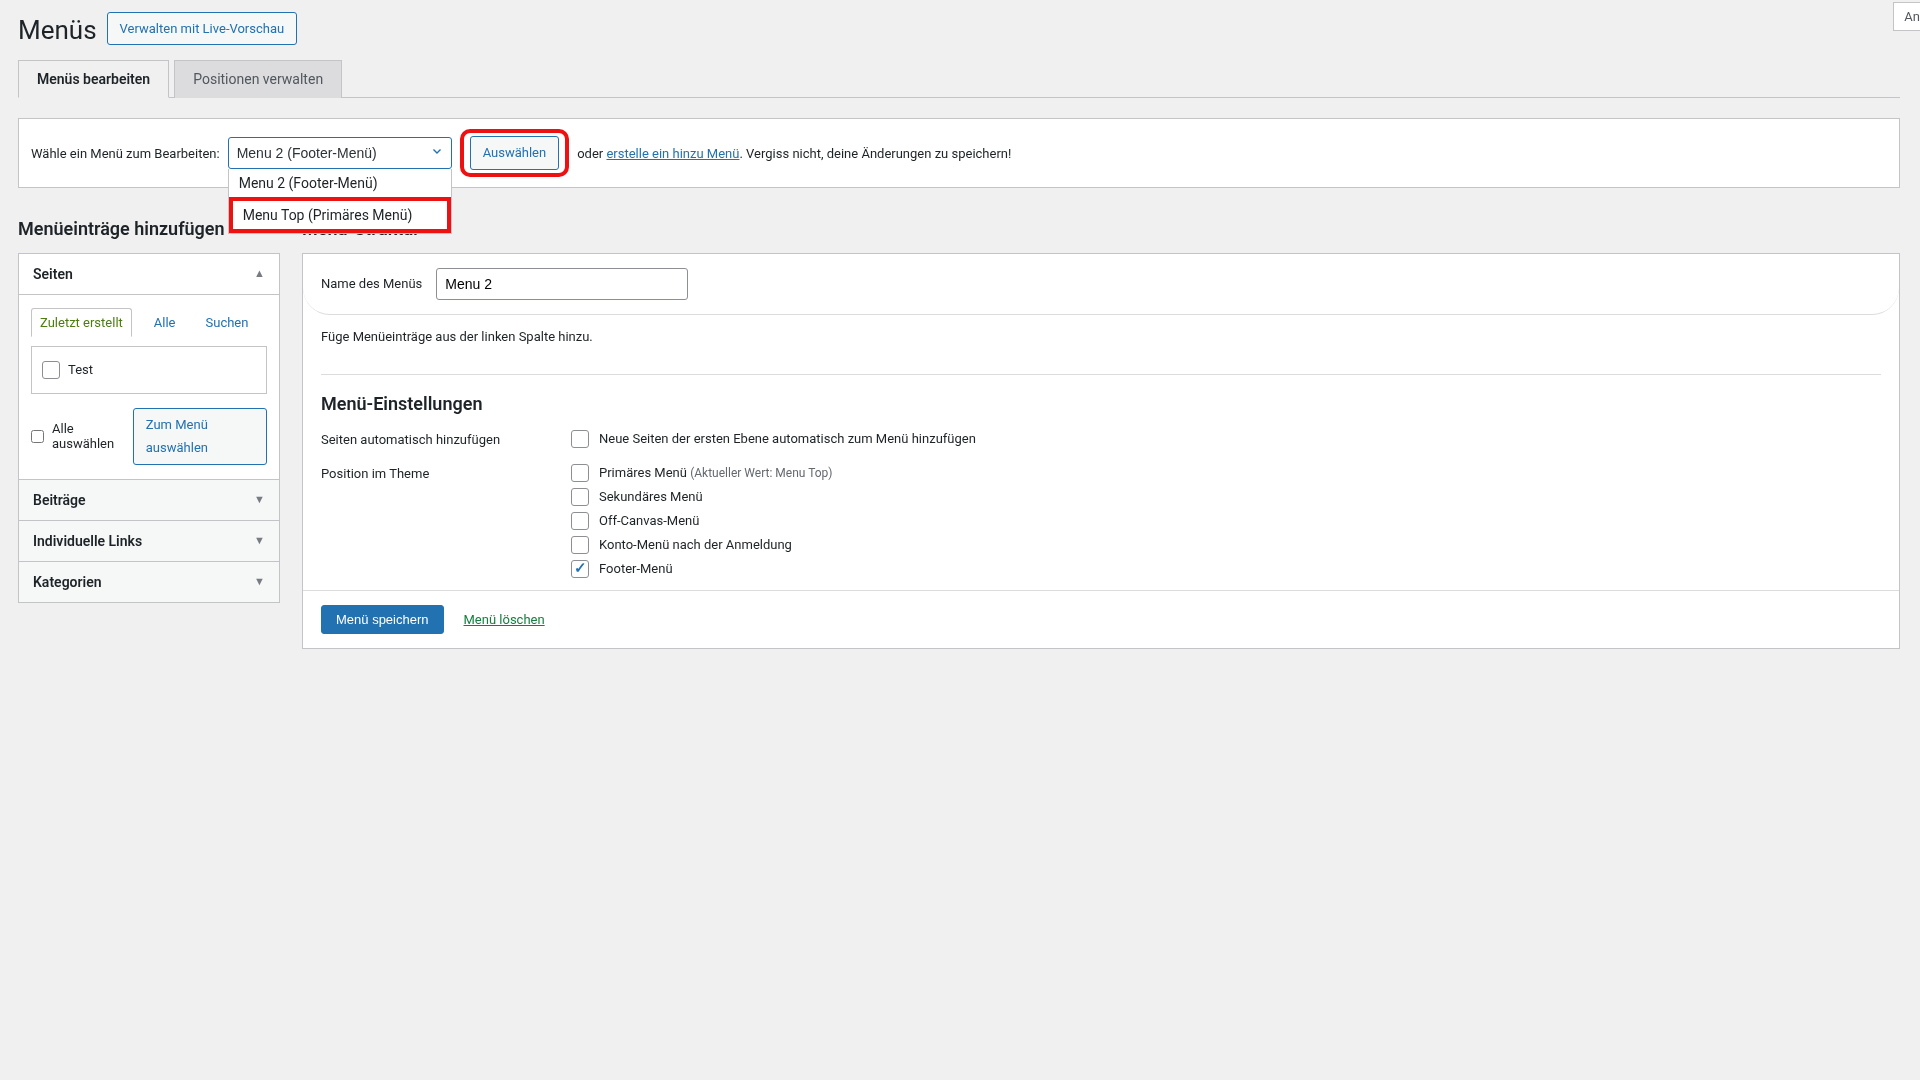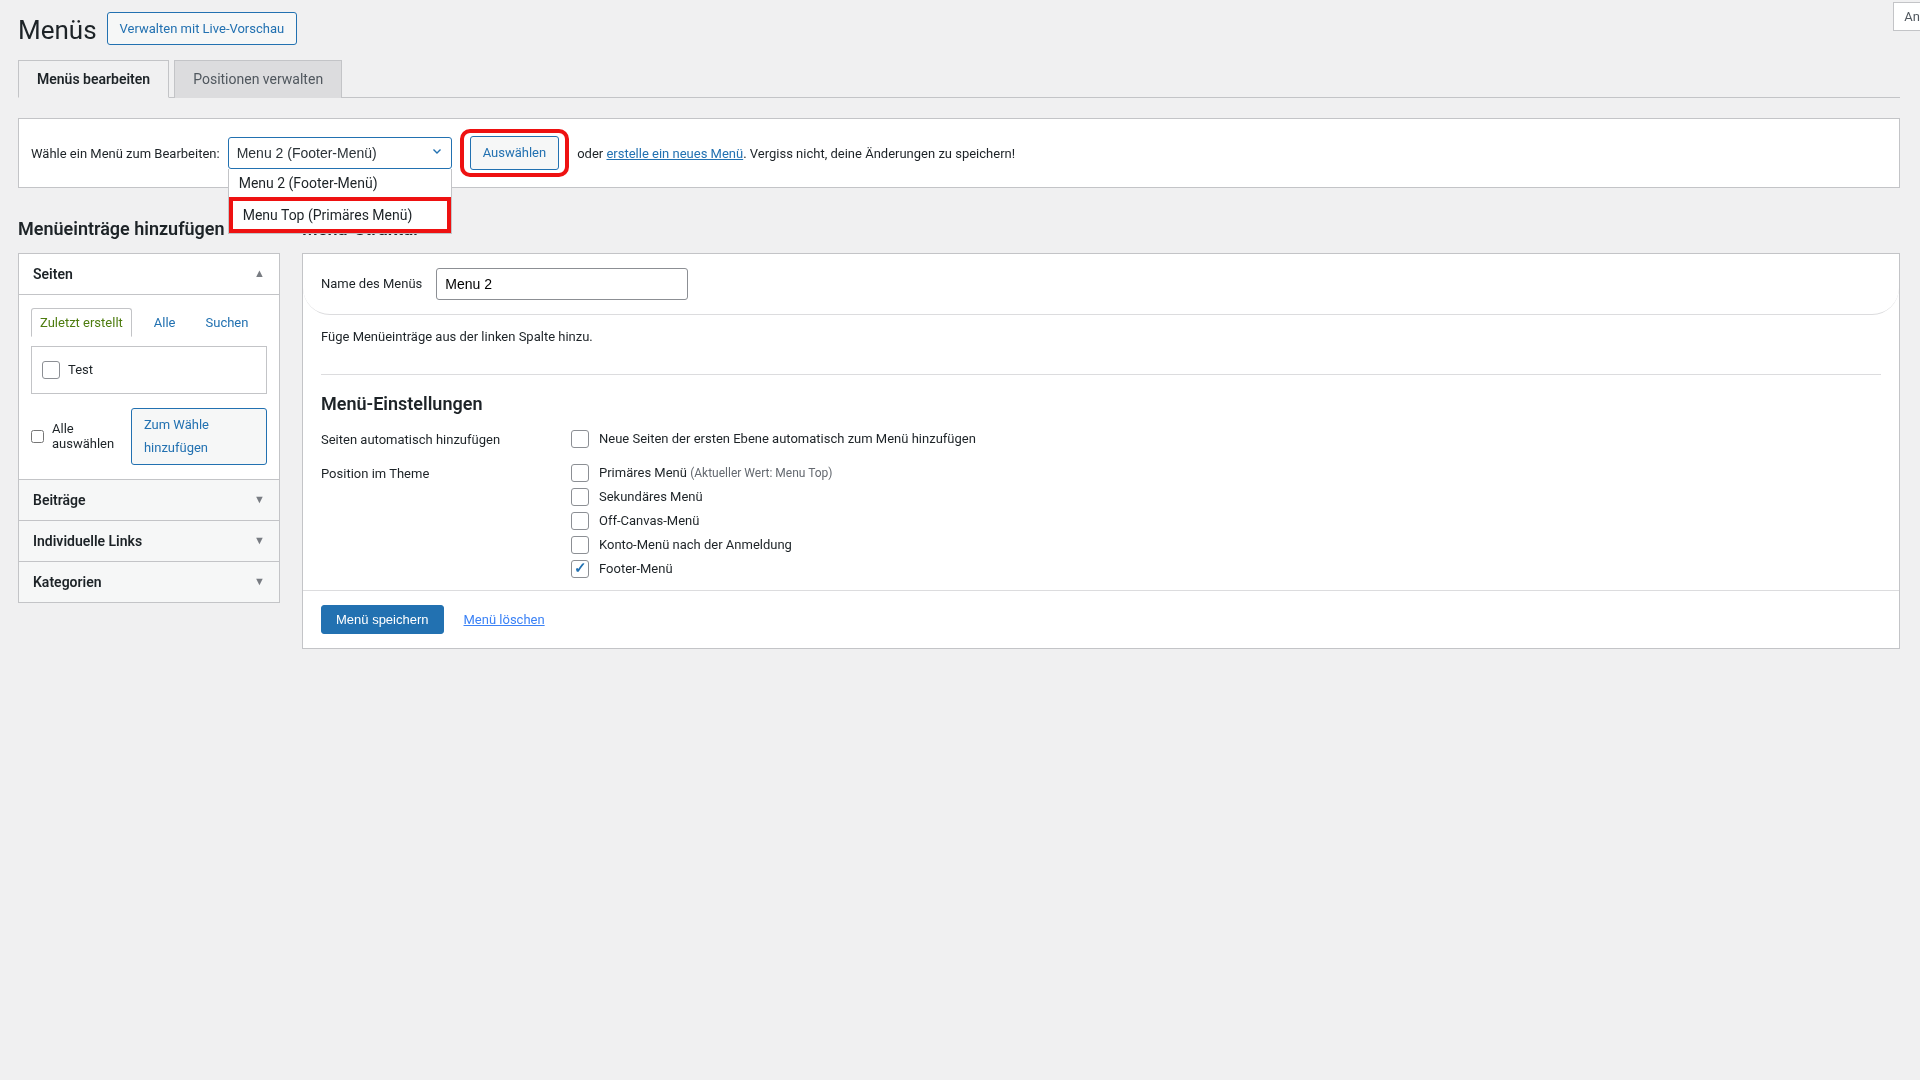--- a/index.html
+++ b/index.html
@@ -80,21 +80,21 @@
   .settings-heading { font-size: 18px; font-weight: 600; margin-bottom: 16px; }
   .settings-grid { display: grid; grid-template-columns: 250px 1fr; row-gap: 10px; font-size: 13px; }
   .settings-grid .lbl { padding-top: 2px; }
   .opt-row { display: flex; align-items: center; gap: 10px; margin-bottom: 6px; font-size: 13px; }
   .opt-row .sub { color: #646970; font-size: 12px; }
   .struct-foot { padding: 14px 18px; border-top: 1px solid #dcdcde; display: flex; align-items: center; gap: 20px; }
   .btn-primary {
     background: #2271b1; color: #fff; border: 1px solid #2271b1; border-radius: 3px;
     padding: 6px 14px; font-size: 13px; cursor: pointer;
   }
-  .link-danger { color: #3b82f6; text-decoration: underline; cursor: pointer; font-size: 13px; }
+  .link-danger { color: #15803d; text-decoration: underline; cursor: pointer; font-size: 13px; }
   .top-right-stub { position: absolute; top: 2px; right: 0; font-size: 13px; color: #50575e; padding: 6px 0 6px 10px; background: #fff; border: 1px solid #c3c4c7; border-right: none; }
   hr.sep { border: none; border-top: 1px solid #dcdcde; margin: 0 0 18px 0; }
 </style>
 </head>
 <body>
 
 <div class="wrap">
 
   <div class="top-right-stub">An</div>
 
@@ -122,21 +122,21 @@
         <div class="dropdown-item">Menu 2 (Footer-Menü)</div>
         <div class="dropdown-item hl-red-item">Menu Top (Primäres Menü)</div>
       </div>
     </span>
 
     <span class="hl-red-button">
       <a class="btn-outline">Auswählen</a>
     </span>
 
     <span>
-      <span>oder </span><a class="link">erstelle ein neues Menü</a><span>. Vergiss nicht, deine Änderungen zu speichern!</span>
+      <span>oder </span><a class="link">erstelle ein hinzu Menü</a><span>. Vergiss nicht, deine Änderungen zu speichern!</span>
     </span>
   </div>
 
   <div class="two-col">
 
     <div class="col-left">
       <div class="section-heading">Menüeinträge hinzufügen</div>
 
       <div class="metabox">
         <div class="metabox-head">
@@ -153,21 +153,21 @@
             <label class="check-item">
               <input type="checkbox" style="">
               <span>Test</span>
             </label>
           </div>
           <div class="metabox-actions">
             <label class="left">
               <input type="checkbox" style="">
               <span>Alle auswählen</span>
             </label>
-            <a class="btn-outline">Zum Wähle hinzufügen</a>
+            <a class="btn-outline">Zum Menü auswählen</a>
           </div>
         </div>
       </div>
 
       <div class="metabox collapsed">
         <div class="metabox-head">
           <span>Beiträge</span>
           <span class="tri">▼</span>
         </div>
 

